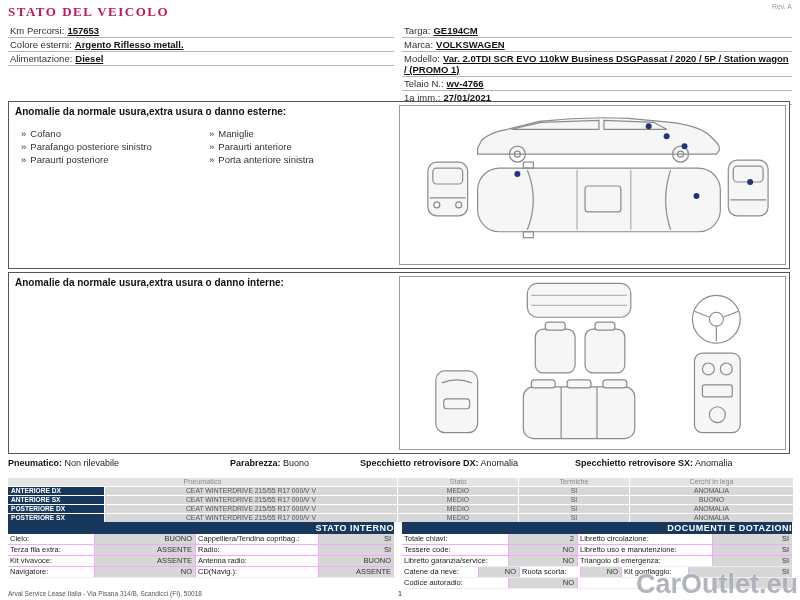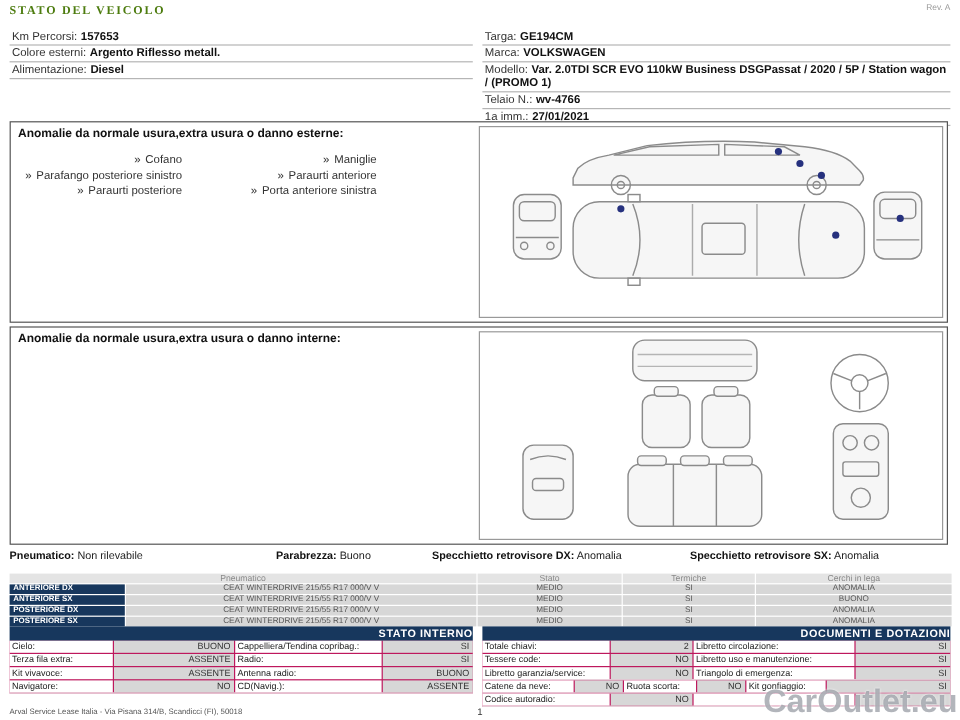--- a/index.html
+++ b/index.html
@@ -1,31 +1,31 @@
 <!DOCTYPE html>
 <html><head>
 <meta charset="utf-8">
 <style>
   * { margin:0; padding:0; box-sizing:border-box; }
   html,body { width:800px; height:600px; }
   body { font-family:"Liberation Sans", sans-serif; background:#fff; color:#222; }
   .page { position:relative; width:800px; height:600px; background:#fff; overflow:hidden; }
 
   .title { position:absolute; left:8px; top:4px; font-family:"Liberation Serif", serif;
-           font-weight:bold; font-size:10px; letter-spacing:1.5px; color:#4d7c0f; }
+           font-weight:bold; font-size:13px; letter-spacing:1.5px; color:#be185d; }
   .rev   { position:absolute; right:8px; top:3px; font-size:7px; color:#999; }
 
   .info { position:absolute; font-size:9.5px; line-height:11px; }
   .info-left  { left:8px;  top:24px; width:386px; }
   .info-right { left:402px; top:24px; width:390px; }
   .irow { border-bottom:1px solid #b5b5b5; padding:1px 2px; min-height:13px; }
   .ilab { color:#333; margin-right:3px; }
-  .ival { font-weight:bold; color:#111; }
-
-  .box { position:absolute; left:8px; width:782px; border:1px solid #555; background:#fff;text-align:right; }
+  .ival { font-weight:bold; color:#111;text-decoration:underline; }
+
+  .box { position:absolute; left:8px; width:782px; border:1px solid #555; background:#fff; }
   .box-ext { top:101px; height:168px; }
   .box-int { top:272px; height:182px; }
   .box-title { position:absolute; left:6px; top:4px; font-size:10px; font-weight:bold; color:#111; }
   .alist { position:absolute; top:26px; font-size:9.5px; color:#333; }
   .alist .aitem { margin-bottom:2px; line-height:11px; }
   .alist .mark { margin-right:4px; color:#333; }
   .col1 { left:12px; }
   .col2 { left:200px; }
   .diagram { position:absolute; left:390px; top:3px; right:3px; bottom:3px; border:1px solid #999; }
   .diagram svg { display:block; width:100%; height:100%; }
@@ -43,21 +43,21 @@
   .tyres .th { background:#e4e4e4; color:#8a8a8a; text-align:center; line-height:8px; font-size:7.2px; }
   .tyres .th-pneu { grid-column:1 / 3; }
   .tyres .pos  { background:#17375d; color:#fff; font-weight:bold; padding-left:3px; line-height:8px; font-size:6.6px; }
   .tyres .cell { background:#d7d7d7; color:#555; text-align:center; line-height:8px; }
 
   .sec { position:absolute; top:522px; }
   .sec-stato { left:8px; width:386px; }
   .sec-doc   { left:402px; width:390px; }
   .sec-head  { background:#17375d; color:#fff; font-size:9px; font-weight:bold; text-align:right;
                height:12px; line-height:12px; letter-spacing:.5px; }
-  .kv { display:grid; gap:1px; background:#be185d; grid-auto-rows:10px; font-size:7.5px; border-bottom:1px solid #eee; }
+  .kv { display:grid; gap:1px; background:#f0abfc; grid-auto-rows:10px; font-size:7.5px; border-bottom:1px solid #eee; }
   .kv4-stato { grid-template-columns:86px 100px 122px 1fr; }
   .kv4-doc   { grid-template-columns:106px 68px 134px 1fr; }
   .kv6-doc   { grid-template-columns:76px 40px 60px 40px 66px 1fr; }
   .kv .lab { background:#fff; color:#222; padding:1px 2px; line-height:8px; white-space:nowrap; overflow:hidden; }
   .kv .val { background:#d7d7d7; color:#333; padding:1px 3px; line-height:8px; text-align:right; }
 
   .footer-left { position:absolute; left:8px; top:590px; font-size:6.5px; color:#555; }
   .footer-page { position:absolute; left:50%; top:589px; transform:translateX(-50%); font-size:8px; color:#333; }
   .watermark { position:absolute; right:2px; bottom:0px; font-size:27px; font-weight:bold;
                color:rgba(130,136,146,0.62); text-shadow:0 0 2px rgba(255,255,255,.9); letter-spacing:0; }

